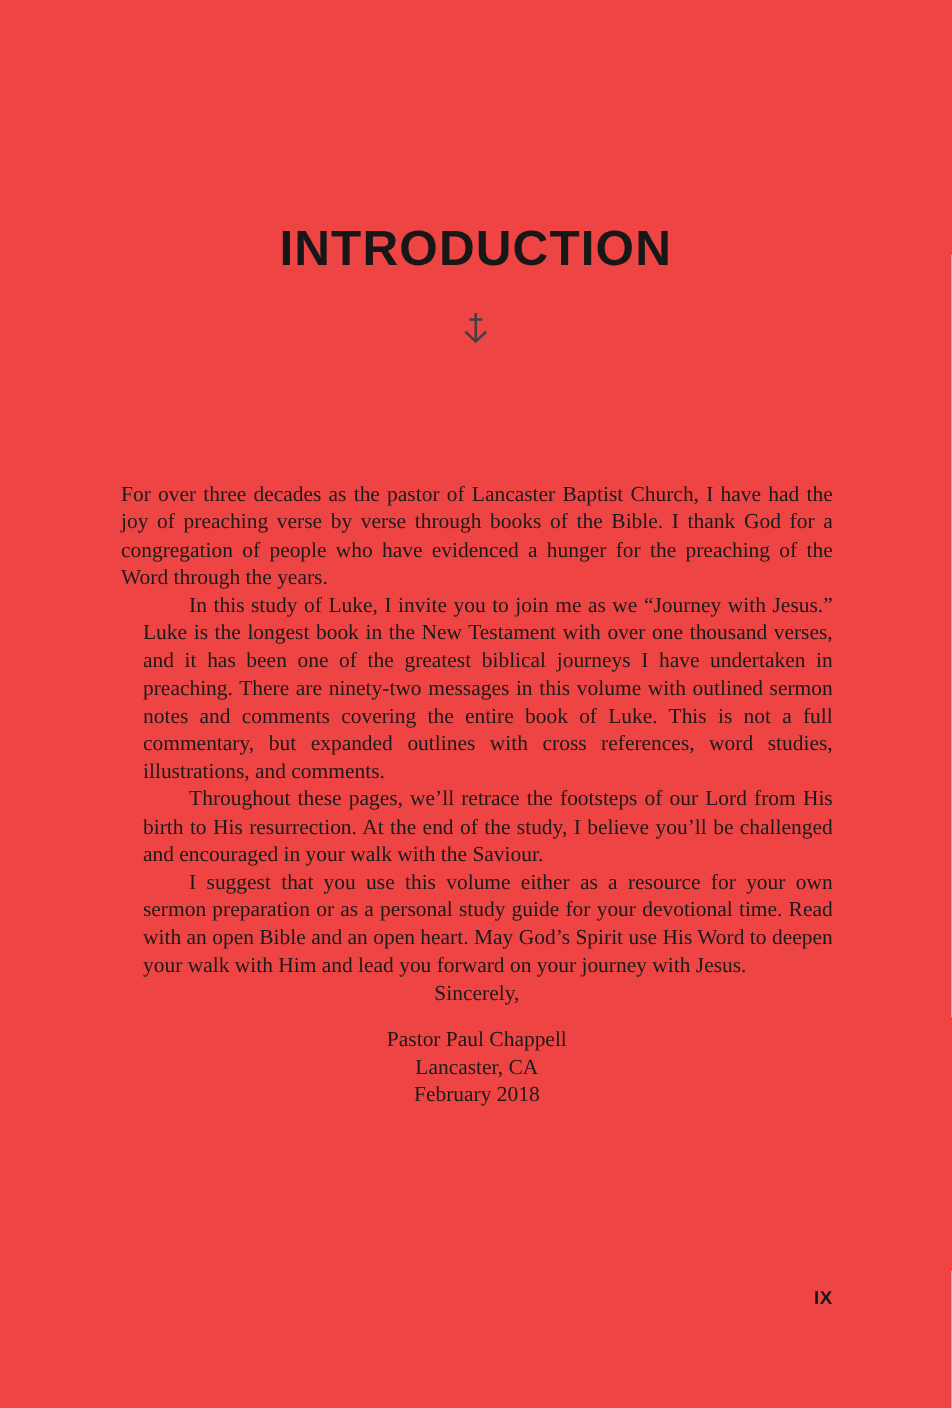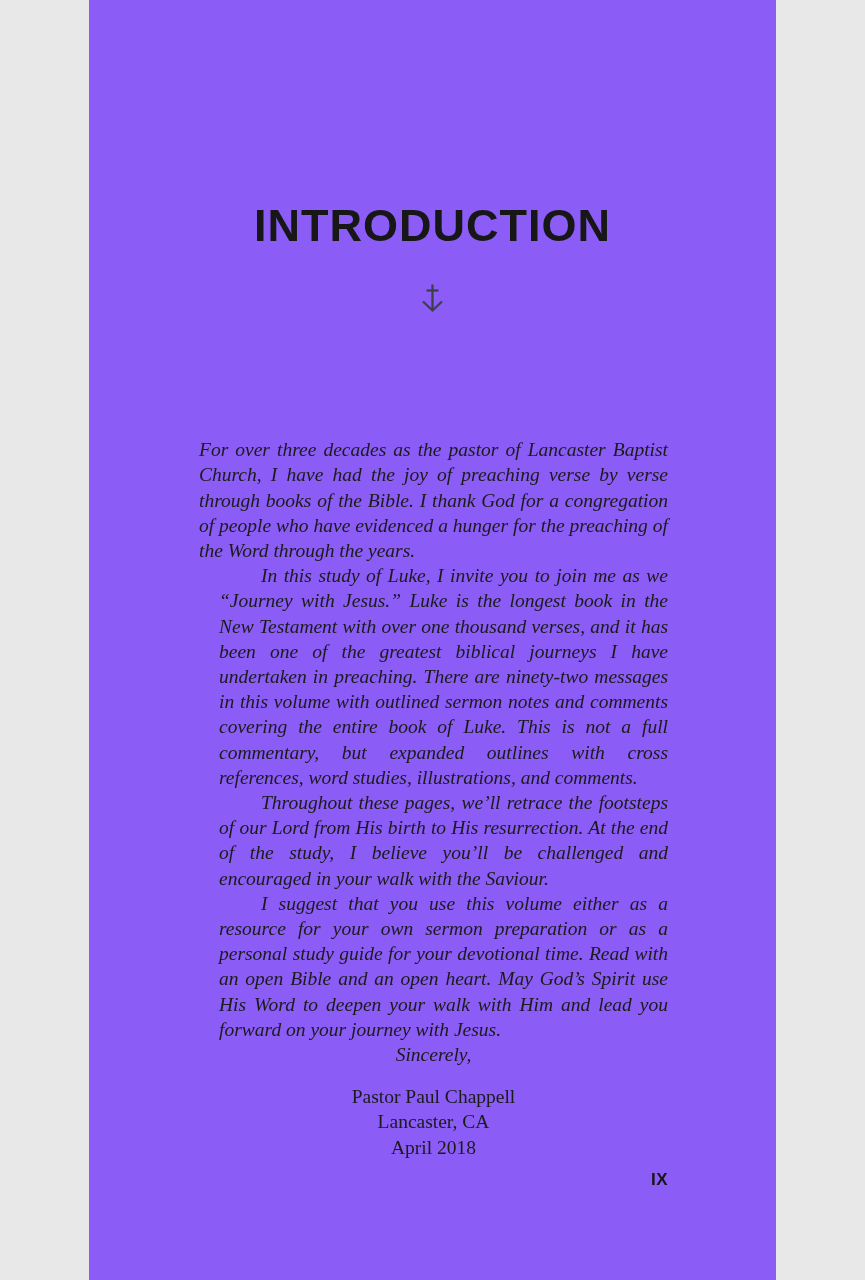--- a/index.html
+++ b/index.html
@@ -2,24 +2,24 @@
 <html><head>
 <meta charset="utf-8">
 <style>
   html, body {
     margin: 0;
     padding: 0;
     background: #e8e8e8;
   }
   .page {
     position: relative;
-    width: 687px;
+    width: 865px;
     height: 1280px;
     margin: 0 auto;
-    background: #8b5cf6;
+    background: #ef4444;
     overflow: hidden;
     font-family: "Liberation Serif", serif;
     color: #1c1c1c;
   }
   .chapter-title {
     margin-top: 200px;
     text-align: center;
     font-family: "Liberation Sans", sans-serif;
     font-weight: bold;
     font-size: 45px;
@@ -37,21 +37,20 @@
   .body-text {
     margin: 122px 108px 0 110px;
     font-size: 19.5px;
     line-height: 25.2px;
     text-align: justify;
     color: #1b1b1b;
   }
   .body-text p {
     margin: 0;
     padding: 0;
-    font-style: italic;
   }
   .body-text p.indent {
     text-indent: 2.15em;
     margin-left: 20px;
   }
   .closing {
     margin-top: 18px;
     text-align: center;
   }
   .signature {
@@ -93,19 +92,19 @@
     <p>For over three decades as the pastor of Lancaster Baptist Church, I have had the joy of preaching verse by verse through books of the Bible. I thank God for a congregation of people who have evidenced a hunger for the preaching of the Word through the years.</p>
     <p class="indent">In this study of Luke, I invite you to join me as we “Journey with Jesus.” Luke is the longest book in the New Testament with over one thousand verses, and it has been one of the greatest biblical journeys I have undertaken in preaching. There are ninety-two messages in this volume with outlined sermon notes and comments covering the entire book of Luke. This is not a full commentary, but expanded outlines with cross references, word studies, illustrations, and comments.</p>
     <p class="indent">Throughout these pages, we’ll retrace the footsteps of our Lord from His birth to His resurrection. At the end of the study, I believe you’ll be challenged and encouraged in your walk with the Saviour.</p>
     <p class="indent">I suggest that you use this volume either as a resource for your own sermon preparation or as a personal study guide for your devotional time. Read with an open Bible and an open heart. May God’s Spirit use His Word to deepen your walk with Him and lead you forward on your journey with Jesus.</p>
 
     <p class="closing">Sincerely,</p>
 
     <div class="signature">
       <div>Pastor Paul Chappell</div>
       <div>Lancaster, CA</div>
-      <div>April 2018</div>
+      <div>February 2018</div>
     </div>
   </div>
 
   <div class="folio">IX</div>
 
 </div>
 
 </body></html>

